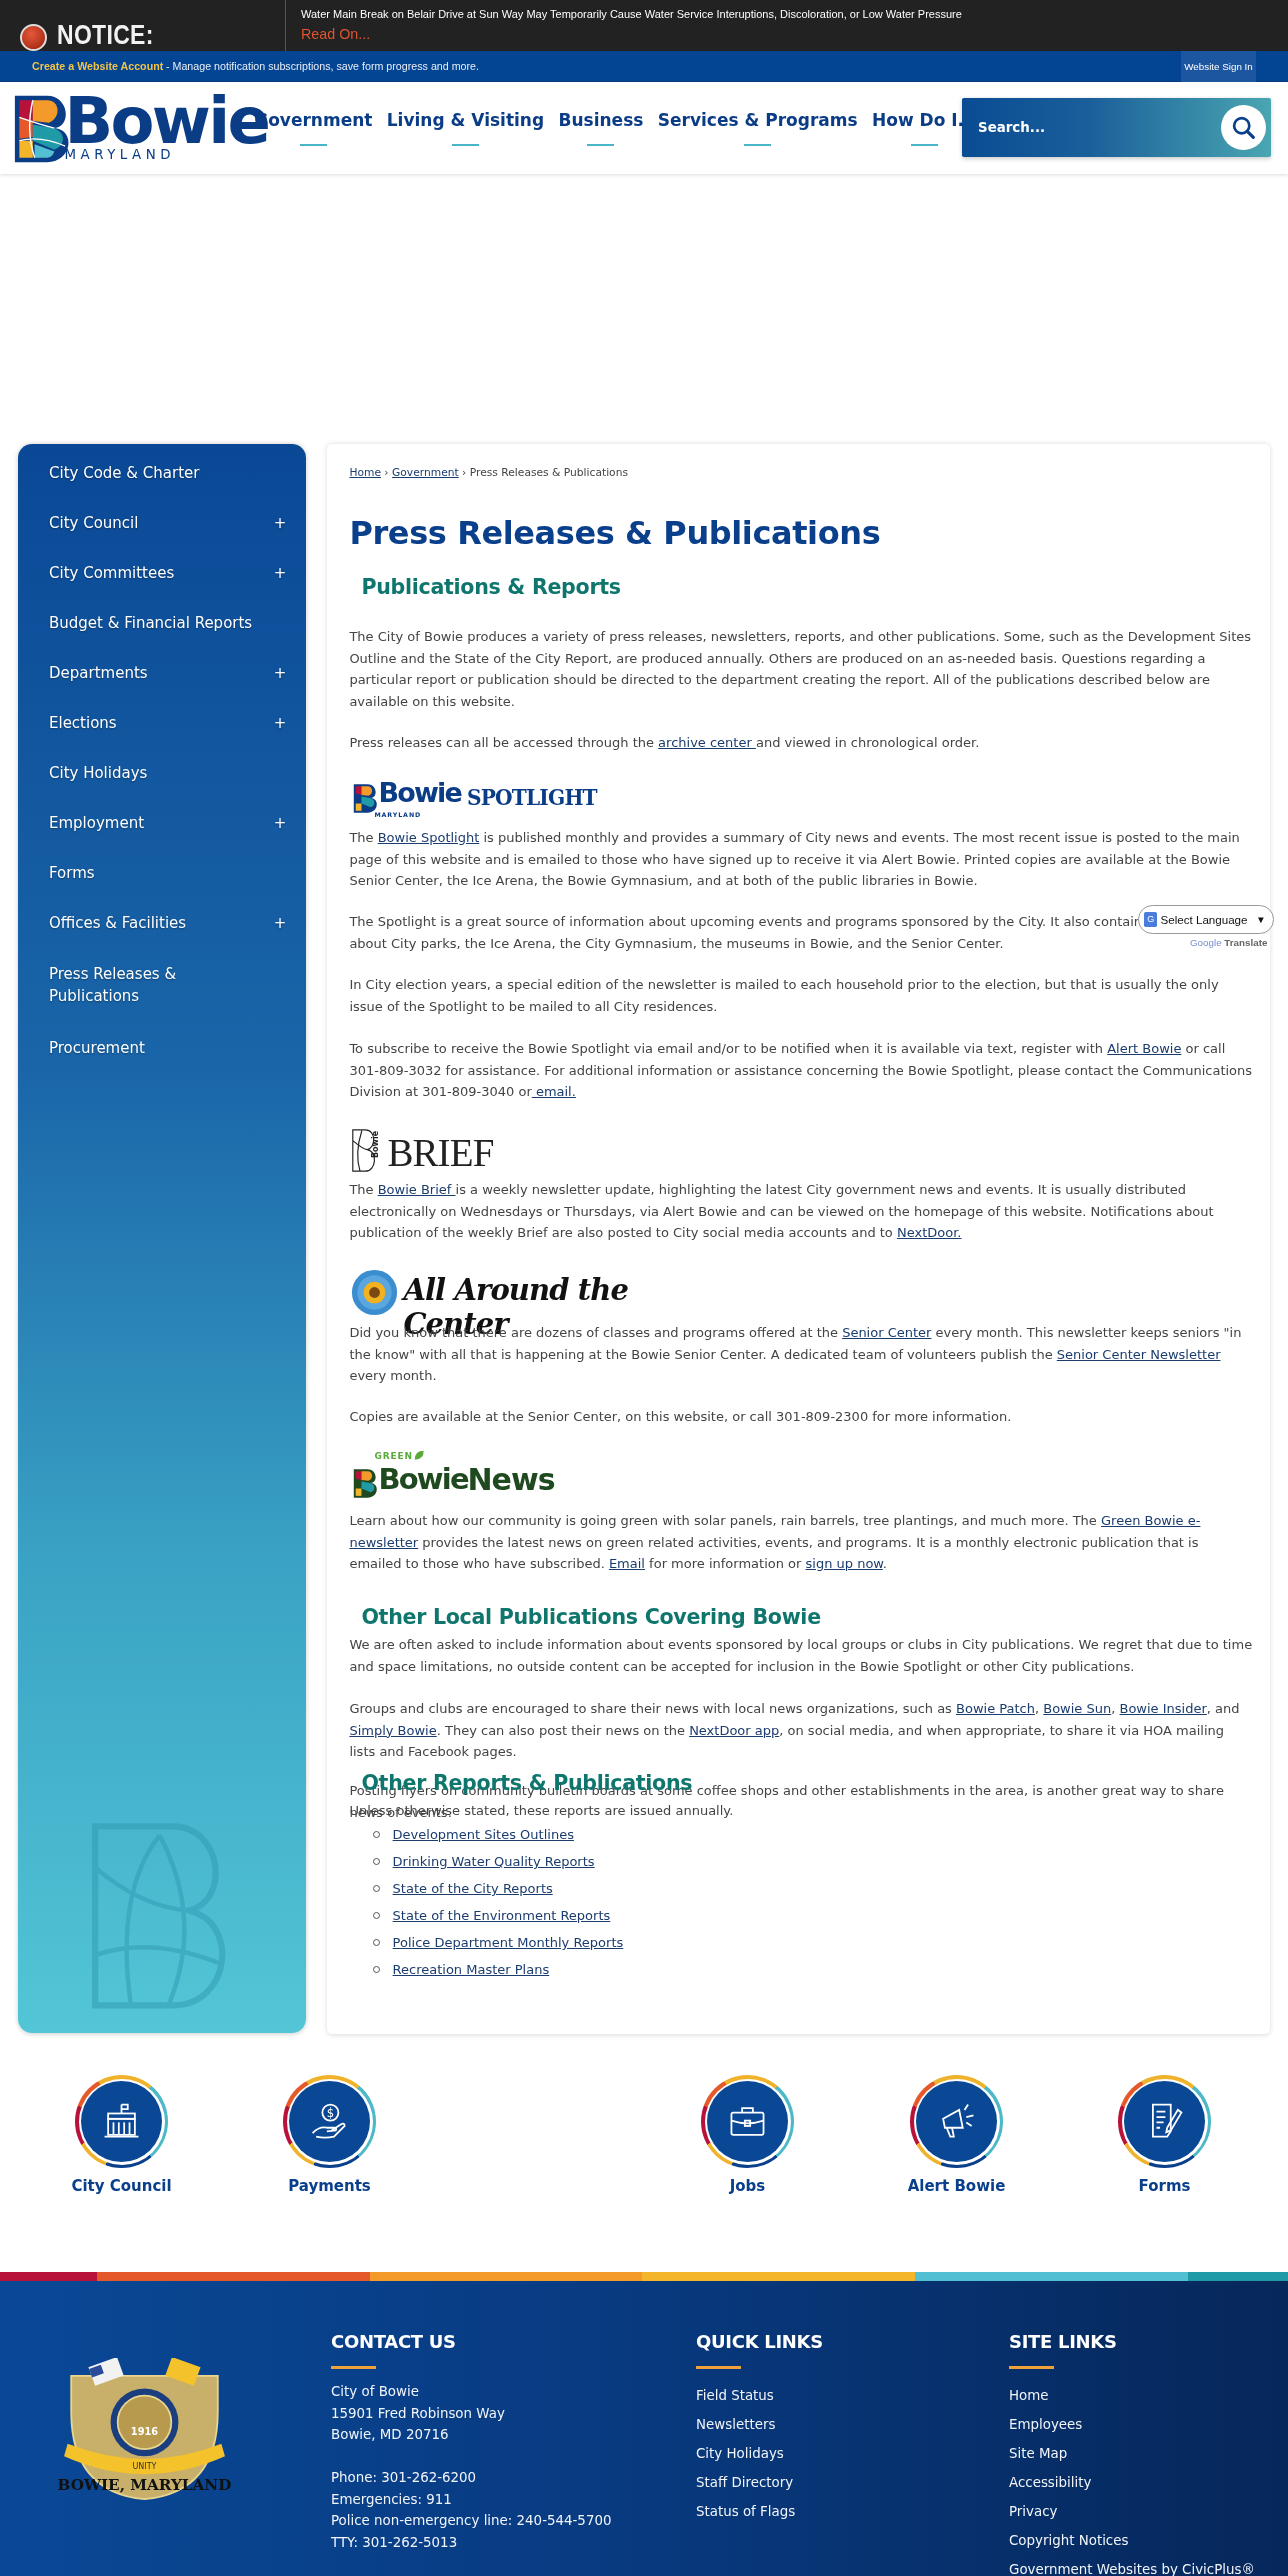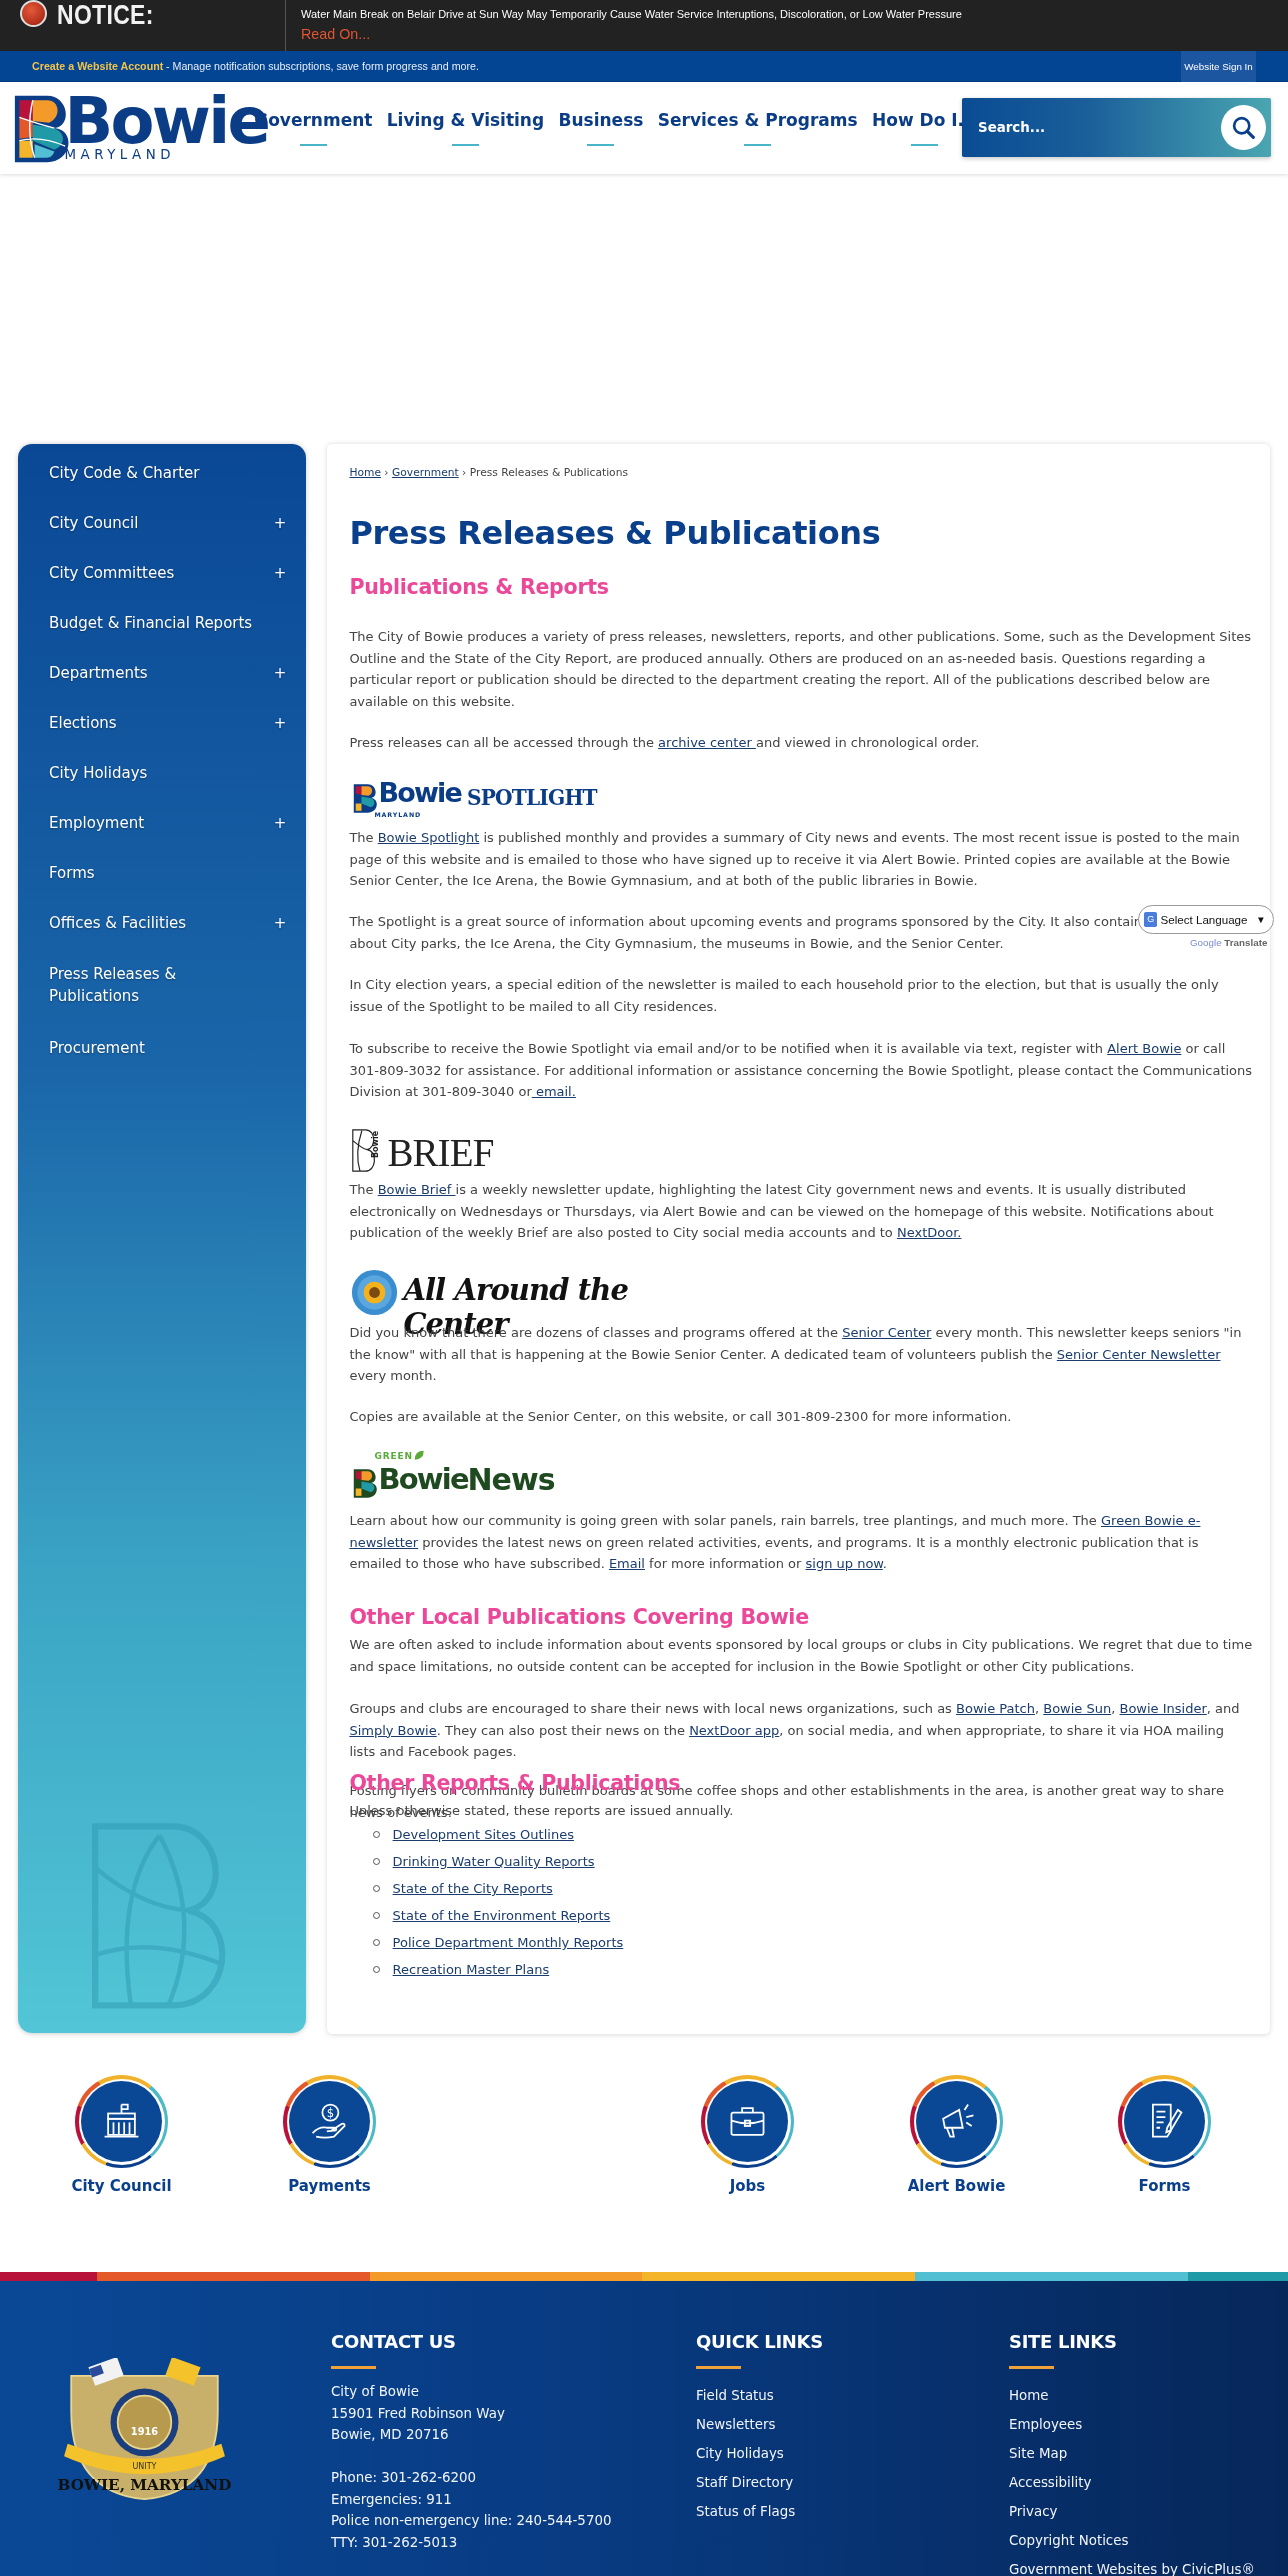--- a/index.html
+++ b/index.html
@@ -1,21 +1,21 @@
 <!DOCTYPE html>
 <html style="font-size:14.3px"><head>
 <meta charset="utf-8">
 <style>
   * { box-sizing: border-box; margin: 0; padding: 0; }
   body { width: 1288px; height: 2576px; background: #ffffff; font-family: "DejaVu Sans", sans-serif; position: relative; overflow: hidden; color: #333; }
   a { color: #1b3c6e; text-decoration: underline; }
 
   
   .notice { position: absolute; left: 0; top: 0; width: 1288px; height: 51px; background: #222222; display: flex; }
-  .notice-left { width: 286px; height: 51px; display: flex; align-items: flex-start; padding-left: 19.7px; border-right: 0.9px solid #555; }
+  .notice-left { width: 286px; height: 51px; display: flex; align-items: flex-end; padding-left: 19.7px; border-right: 0.9px solid #555; }
   .notice-dot { width: 27px; height: 27px; border-radius: 50%; background: radial-gradient(circle at 40% 35%, #e5593a, #9a1d0b); border: 2.7px solid #ddd; margin-right: 10.7px; }
   .notice-title { color: #f2f2f2; font-family: "Liberation Sans", sans-serif; font-weight: 700; font-size: 27px; letter-spacing: 0.4px; transform: scaleX(0.85); transform-origin: left; }
   .notice-text { padding: 5.4px 0 0 15px; font-family: "Liberation Sans", sans-serif; }
   .notice-msg { color: #ffffff; font-size: 11px; line-height: 19.7px; }
   .notice-read { color: #e0542f; font-size: 14.3px; line-height: 19.7px; display: block; text-decoration: none; }
 
   
   .account { position: absolute; left: 0; top: 51px; width: 1288px; height: 31px; background: #034493; border-bottom: 1.8px solid #023a80; display: flex; align-items: center; padding-left: 32px; font-family: "Liberation Sans", sans-serif; font-size: 10.7px; }
   .account-create { color: #f4c44a; font-weight: 700; text-decoration: none; }
   .account-desc { color: #e8eef7; margin-left: 2.7px; }
@@ -41,21 +41,21 @@
   .side-plus { position: absolute; right: 19.7px; top: 50%; transform: translateY(-50%); font-size: 15px; }
   .side-list { padding-top: 3.6px; }
   .side-watermark { position: absolute; left: 70px; top: 1377px; opacity: 0.5; }
 
   
   .main { position: absolute; left: 327px; top: 444px; width: 943px; height: 1590px; background: #fff; border-radius: 5.4px; box-shadow: 0 0.9px 5.4px rgba(0,0,0,0.15); }
   .content { position: absolute; left: 22.4px; top: 0; width: 903px; font-family: "DejaVu Sans", sans-serif; }
   .breadcrumb { position: absolute; top: 21.5px; left: 0; font-size: 10.7px; color: #444; }
   .breadcrumb a { color: #1b3c6e; }
   .page-title { position: absolute; top: 70px; left: 0; font-weight: 700; font-size: 32px; color: #0a3f8c; letter-spacing: -0.4px; }
-  .h2 { position: absolute; left: 0; font-weight: 700; color: #ec4899; font-size: 20.6px; letter-spacing: -0.3px; }
+  .h2 { position: absolute; left: 12px; font-weight: 700; color: #0f766e; font-size: 20.6px; letter-spacing: -0.3px; }
   .para { position: absolute; left: 0; width: 903px; font-size: 13px; line-height: 21.5px; color: #444; }
   .logo-img { position: absolute; left: 0; }
   .pub-list { position: absolute; left: 43px; list-style: none; }
   .pub-list li { height: 27px; font-size: 13px; display: flex; align-items: center; }
   .pub-list li::before { content: ""; width: 5.4px; height: 5.4px; border: 0.9px solid #555; border-radius: 50%; margin-right: 12.5px; margin-left: -19.7px; }
 
   
   .translate { position: absolute; left: 1138px; top: 905px; width: 136px; height: 29px; border: 0.9px solid #999; border-radius: 14.3px; background: #fff; display: flex; align-items: center; font-family: "Liberation Sans", sans-serif; font-size: 11.6px; color: #111; padding-left: 5.4px; cursor: pointer; }
   .translate-g { width: 12.5px; height: 14.3px; background: #4a7cdc; border-radius: 1.8px; margin-right: 3.6px; color: #fff; font-size: 9px; text-align: center; line-height: 14.3px; }
   .translate-caret { margin-left: auto; margin-right: 7.2px; font-size: 9.8px; }

